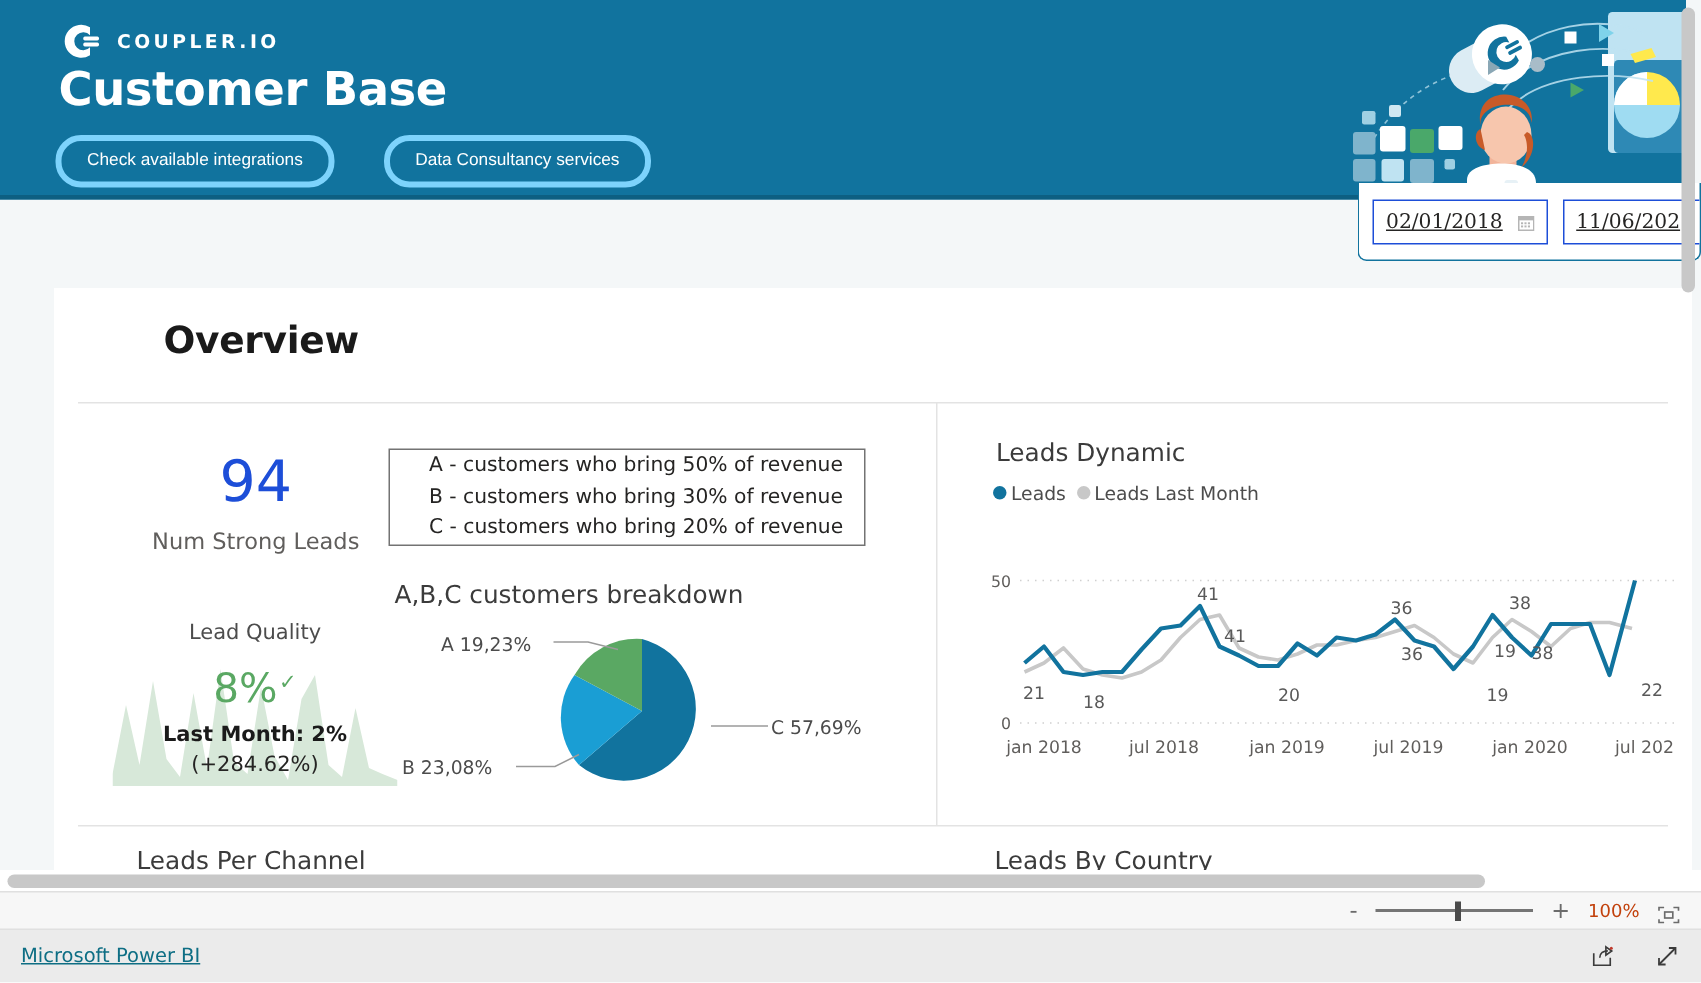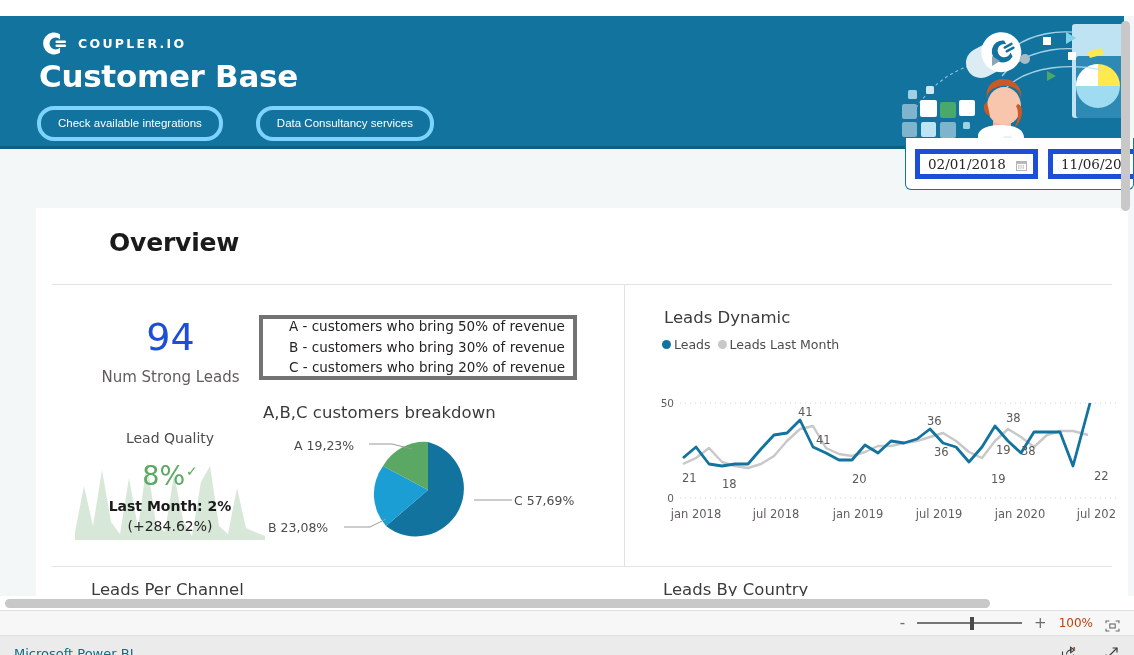--- a/index.html
+++ b/index.html
@@ -1,21 +1,21 @@
 <!DOCTYPE html>
 <html><head>
 <meta charset="utf-8">
 <style>
   * { box-sizing: border-box; margin: 0; padding: 0; }
   html, body {
     width: 1134px; height: 655px;
     font-family: "DejaVu Sans", "Liberation Sans", sans-serif;
     overflow: hidden; background: #ffffff;
   }
-  .app { position: relative; width: 1134px; height: 488px; margin-top: 16px; }
+  .app { position: relative; width: 1134px; height: 488px; }
 
   
   .viewport {
     position: absolute; left: 0; top: 0; width: 1134px; height: 583px;
     background: #f4f7f8; overflow: hidden;
   }
 
   
   .hero {
     position: absolute; left: 0; top: 0; width: 1124px; height: 133px;
@@ -37,24 +37,25 @@
   .hero-art { position: absolute; right: 0; top: 0; width: 244px; height: 133px; }
 
   
   .date-card {
     position: absolute; left: 905px; top: 122px; width: 229px; height: 52px;
     background: #ffffff; border: 1px solid #11739e; border-top: none;
     border-radius: 0 0 6px 6px; display: flex; align-items: center;
     padding: 0 9px; gap: 10px; overflow: hidden;
   }
   .date-field {
-    border: 5px solid #1d4ed8; background: #fff; height: 30px;
+    border: 1px solid #1d4ed8; background: #fff; height: 30px;
     display: flex; align-items: center; padding: 0 8px; gap: 10px;
     font-size: 13.5px; color: #252423; font-family: "DejaVu Serif", "Liberation Serif", serif;
     white-space: nowrap;
+    text-decoration: underline;
   }
   .date-field.first { width: 123px; }
   .date-field.second { width: 105px; flex: none; }
   .cal-icon { width: 11px; height: 11px; opacity: .55; }
 
   
   .canvas {
     position: absolute; left: 36px; top: 192px; width: 1092px; height: 391px;
     background: #ffffff;
   }
@@ -92,21 +93,21 @@
     font-size: 14px; color: #1a1a1a; font-weight: bold;
   }
   .lq-delta {
     position: absolute; left: 0; top: 88px; width: 190px; text-align: center;
     font-size: 14px; color: #252423;
   }
 
   
   .abc-box {
     position: absolute; left: 223px; top: 107px; width: 318px; height: 65px;
-    border: 4px solid #737373; background: #ffffff;
+    border: 1px solid #737373; background: #ffffff;
     display: flex; flex-direction: column; justify-content: center;
     padding-left: 26px; gap: 1px;
   }
   .abc-line { font-size: 13.5px; color: #252423; line-height: 1.45; }
 
   
   .pie-title { position: absolute; left: 227px; top: 195px; font-size: 16.5px; color: #3b3b3b; }
   .pie-area { position: absolute; left: 190px; top: 220px; width: 400px; height: 125px; }
   .pie-lbl { position: absolute; font-size: 12.5px; color: #4c4c4c; white-space: nowrap; }
 

